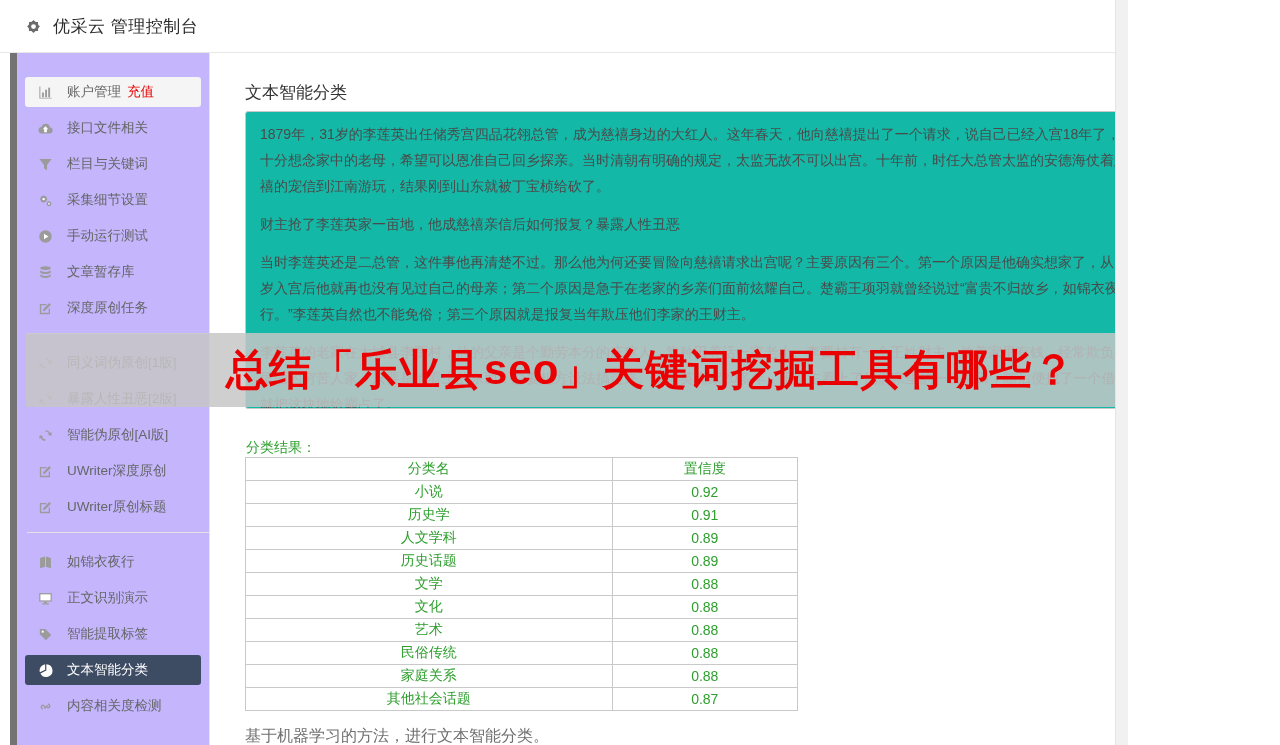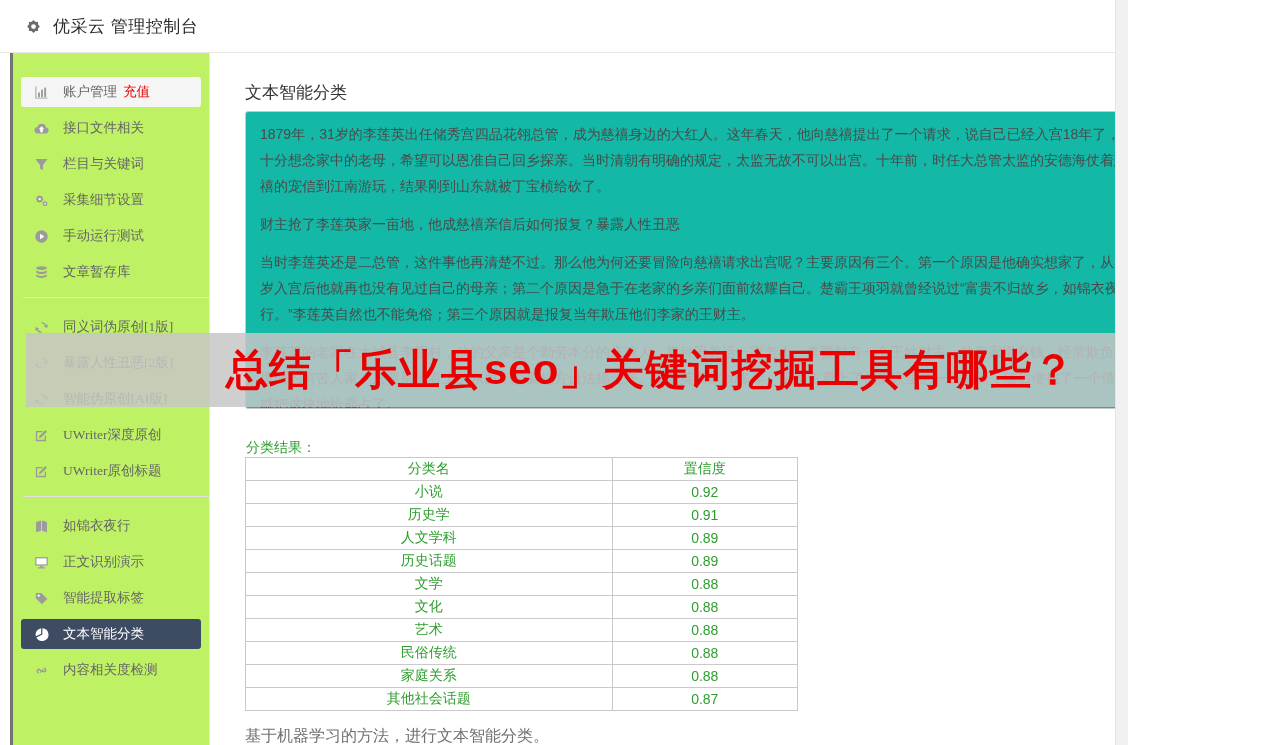--- a/index.html
+++ b/index.html
@@ -6,23 +6,23 @@
   body{font-family:"Liberation Sans","DejaVu Sans",sans-serif;background:#fff;}
   .app{position:relative;width:1128px;height:745px;overflow:hidden;background:#fff;}
 
   
   .header{position:absolute;left:0;top:0;width:1268px;height:52px;background:#fff;
           border-bottom:1px solid #e8e8e8;display:flex;align-items:center;}
   .header .gear{margin-left:24px;color:#6b6b6b;display:flex;align-items:center;cursor:pointer;}
   .header .app-title{margin-left:10px;font-size:17px;color:#2b2b2b;letter-spacing:.5px;}
 
   
-  .sidebar{position:absolute;left:10px;top:53px;width:200px;height:692px;background:#bef264;
-           border-left:3px solid #737373;border-right:1px solid #e8e8e8;box-sizing:border-box;
-           padding-top:24px;overflow:hidden;font-family:Liberation Serif, serif;}
+  .sidebar{position:absolute;left:10px;top:53px;width:200px;height:692px;background:#c4b5fd;
+           border-left:7px solid #737373;border-right:1px solid #e8e8e8;box-sizing:border-box;
+           padding-top:24px;overflow:hidden;}
   .nav-item{display:flex;align-items:center;height:30px;margin:0 8px 6px 8px;border-radius:3px;
             padding-left:12px;cursor:pointer;color:#666;}
   .nav-item .icn{width:17px;height:17px;display:flex;align-items:center;justify-content:center;
                  color:#9b9b9b;flex:none;}
   .nav-item .lbl{margin-left:13px;font-size:13.5px;white-space:nowrap;}
   .nav-item .badge{margin-left:6px;font-size:13.5px;color:var(--badge-red,#e60000);}
   .nav-item.highlight{background:#f5f5f5;}
   .nav-item.active{background:var(--active-nav-bg,#3d4b63);color:#fff;}
   .nav-item.active .icn{color:#fff;}
   .nav-divider{border:none;border-top:1px solid #e3e3e3;margin:10px 0 14px 10px;}
@@ -143,20 +143,30 @@
   </div>
       <div class="nav-item">
     <span class="icn">
           <svg width="15" height="15" viewBox="0 0 16 16" fill="currentColor">
             <ellipse cx="8" cy="3.3" rx="5.6" ry="2"></ellipse>
             <path d="M2.4 5.4c0 1.1 2.5 2 5.6 2s5.6-.9 5.6-2v2.2c0 1.1-2.5 2-5.6 2s-5.6-.9-5.6-2z"></path>
             <path d="M2.4 9.6c0 1.1 2.5 2 5.6 2s5.6-.9 5.6-2v2.2c0 1.1-2.5 2-5.6 2s-5.6-.9-5.6-2z"></path>
           </svg>
         </span>
     <span class="lbl">文章暂存库</span>
+
+  </div>
+      <div class="nav-item">
+    <span class="icn">
+          <svg width="15" height="15" viewBox="0 0 16 16" fill="currentColor">
+            <path d="M2 3.2h7v1.4H3.4v8H11.4V8h1.4v6H2z"></path>
+            <path d="M5.8 8.4L12 2.1l1.8 1.8-6.2 6.3-2.4.6z"></path>
+          </svg>
+        </span>
+    <span class="lbl">深度原创任务</span>
 
   </div>
       <hr class="nav-divider">
       <div class="nav-item">
     <span class="icn">
           <svg width="15" height="15" viewBox="0 0 16 16" fill="currentColor">
             <path d="M8 2.3a5.7 5.7 0 0 1 5.1 3.1l1.7-.9-.7 4-3.7-1.6 1.4-.8A4.2 4.2 0 0 0 8 3.8z"></path>
             <path d="M8 13.7a5.7 5.7 0 0 1-5.1-3.1l-1.7.9.7-4 3.7 1.6-1.4.8A4.2 4.2 0 0 0 8 12.2z"></path>
           </svg>
         </span>

